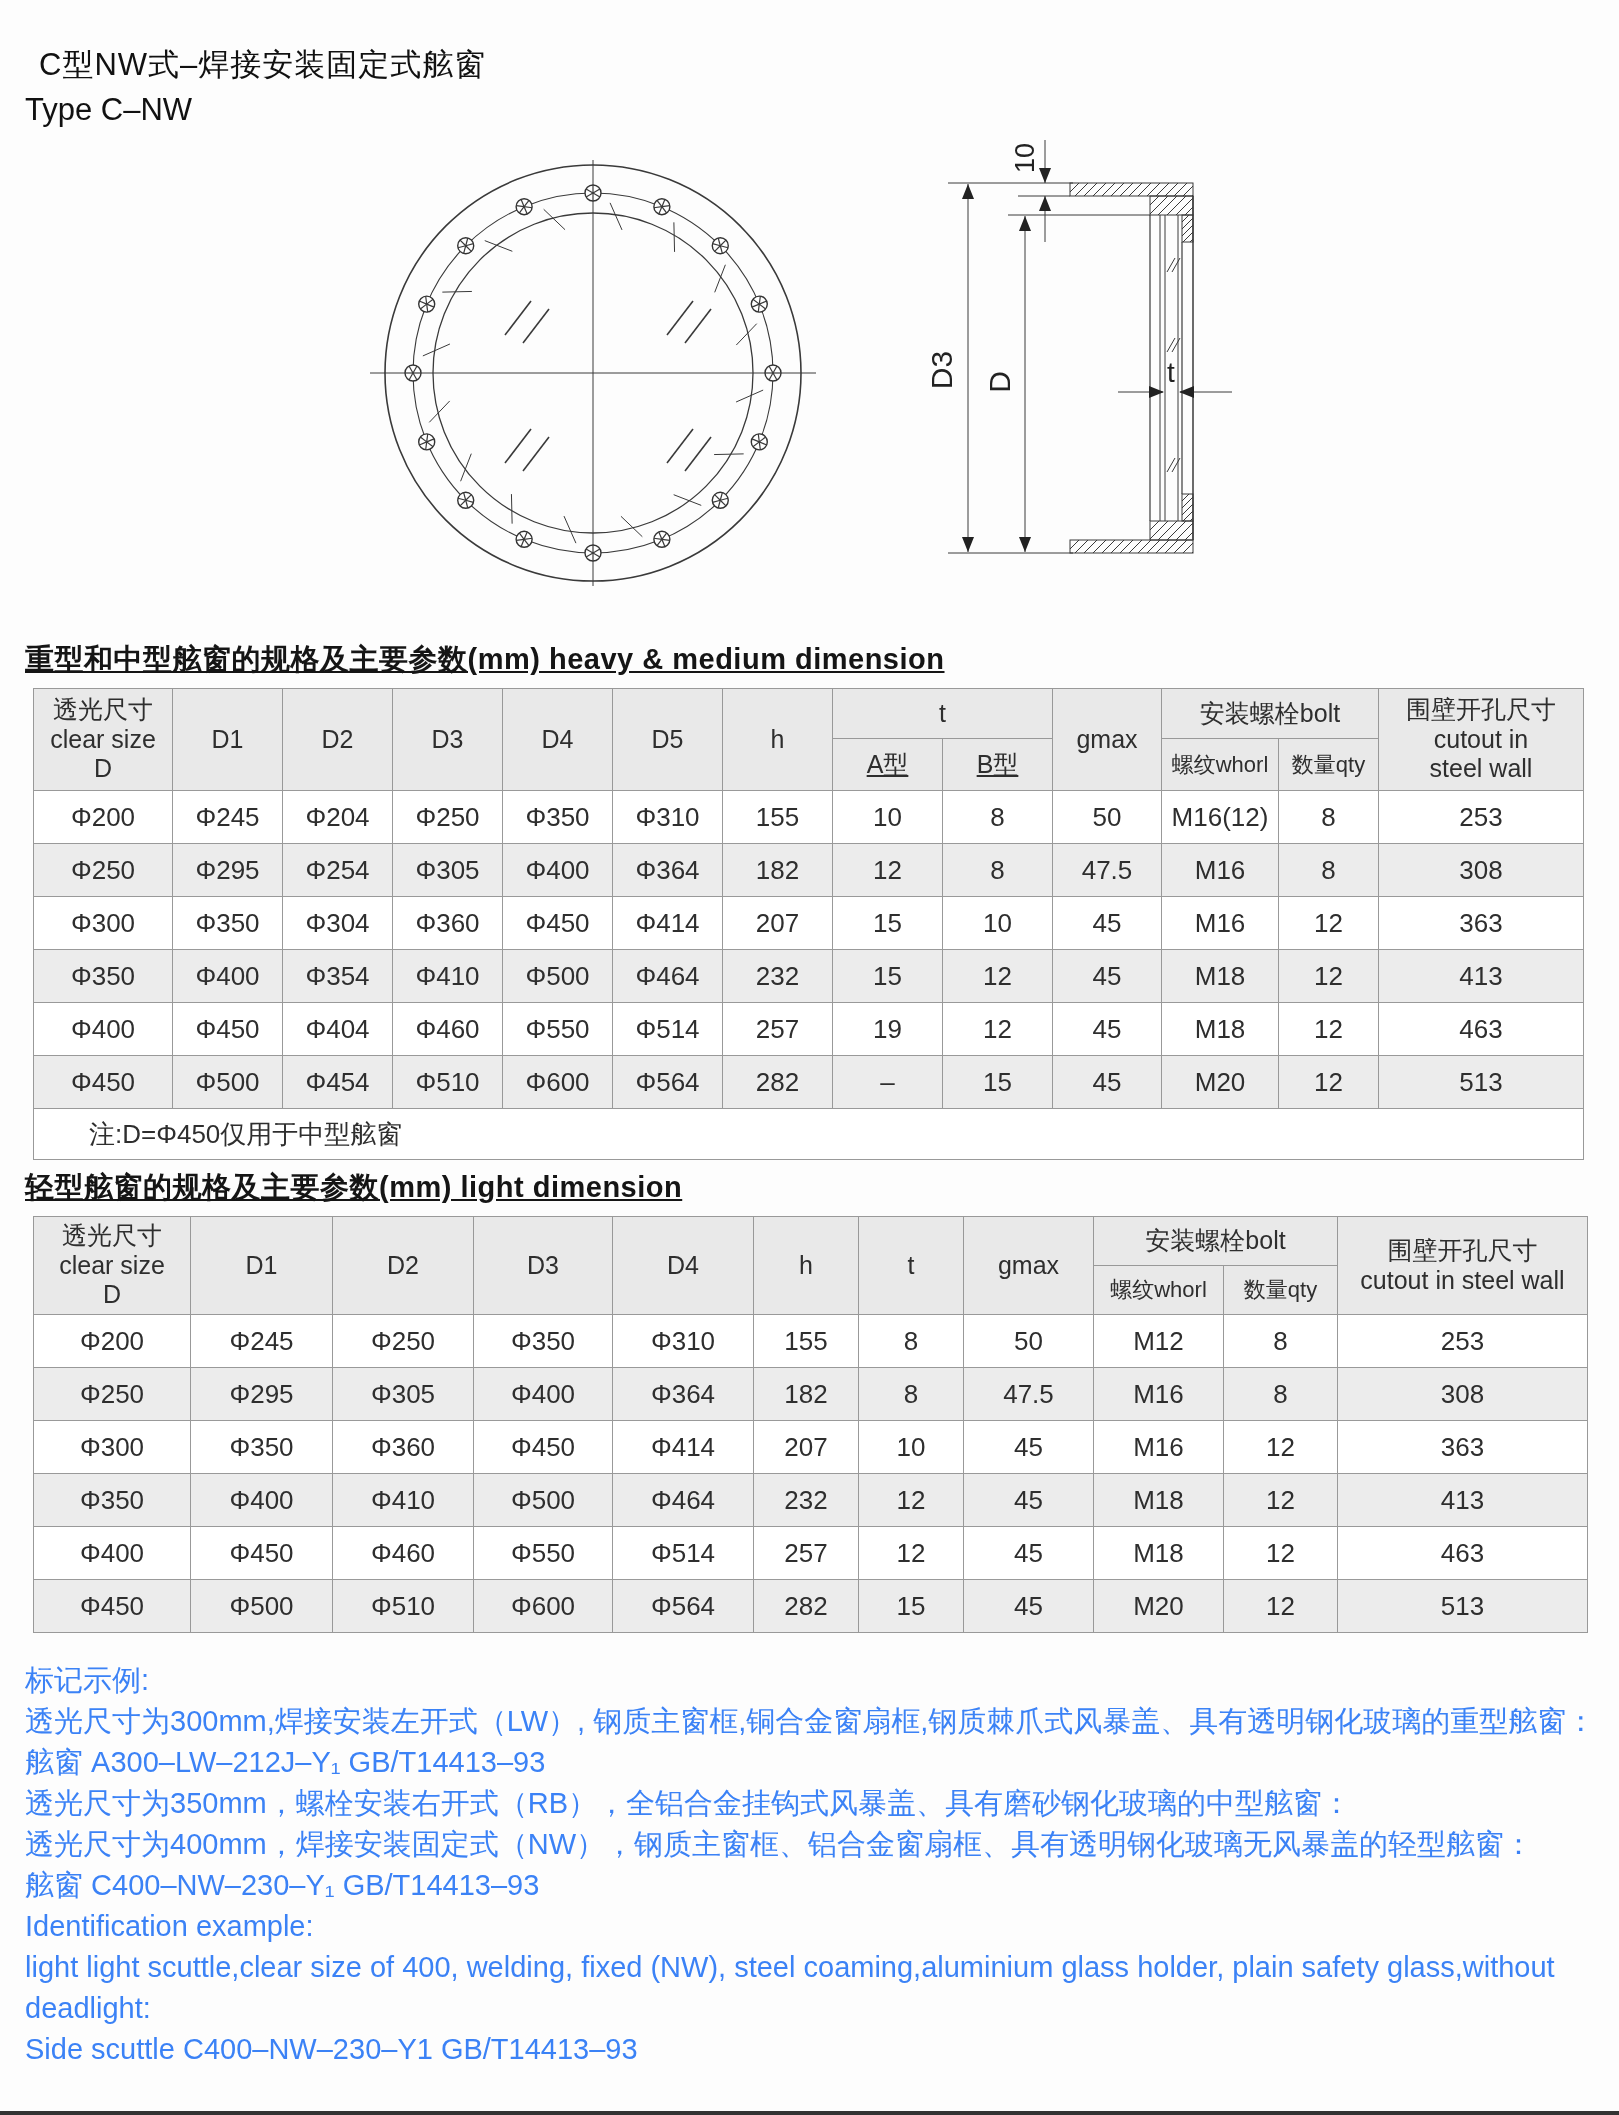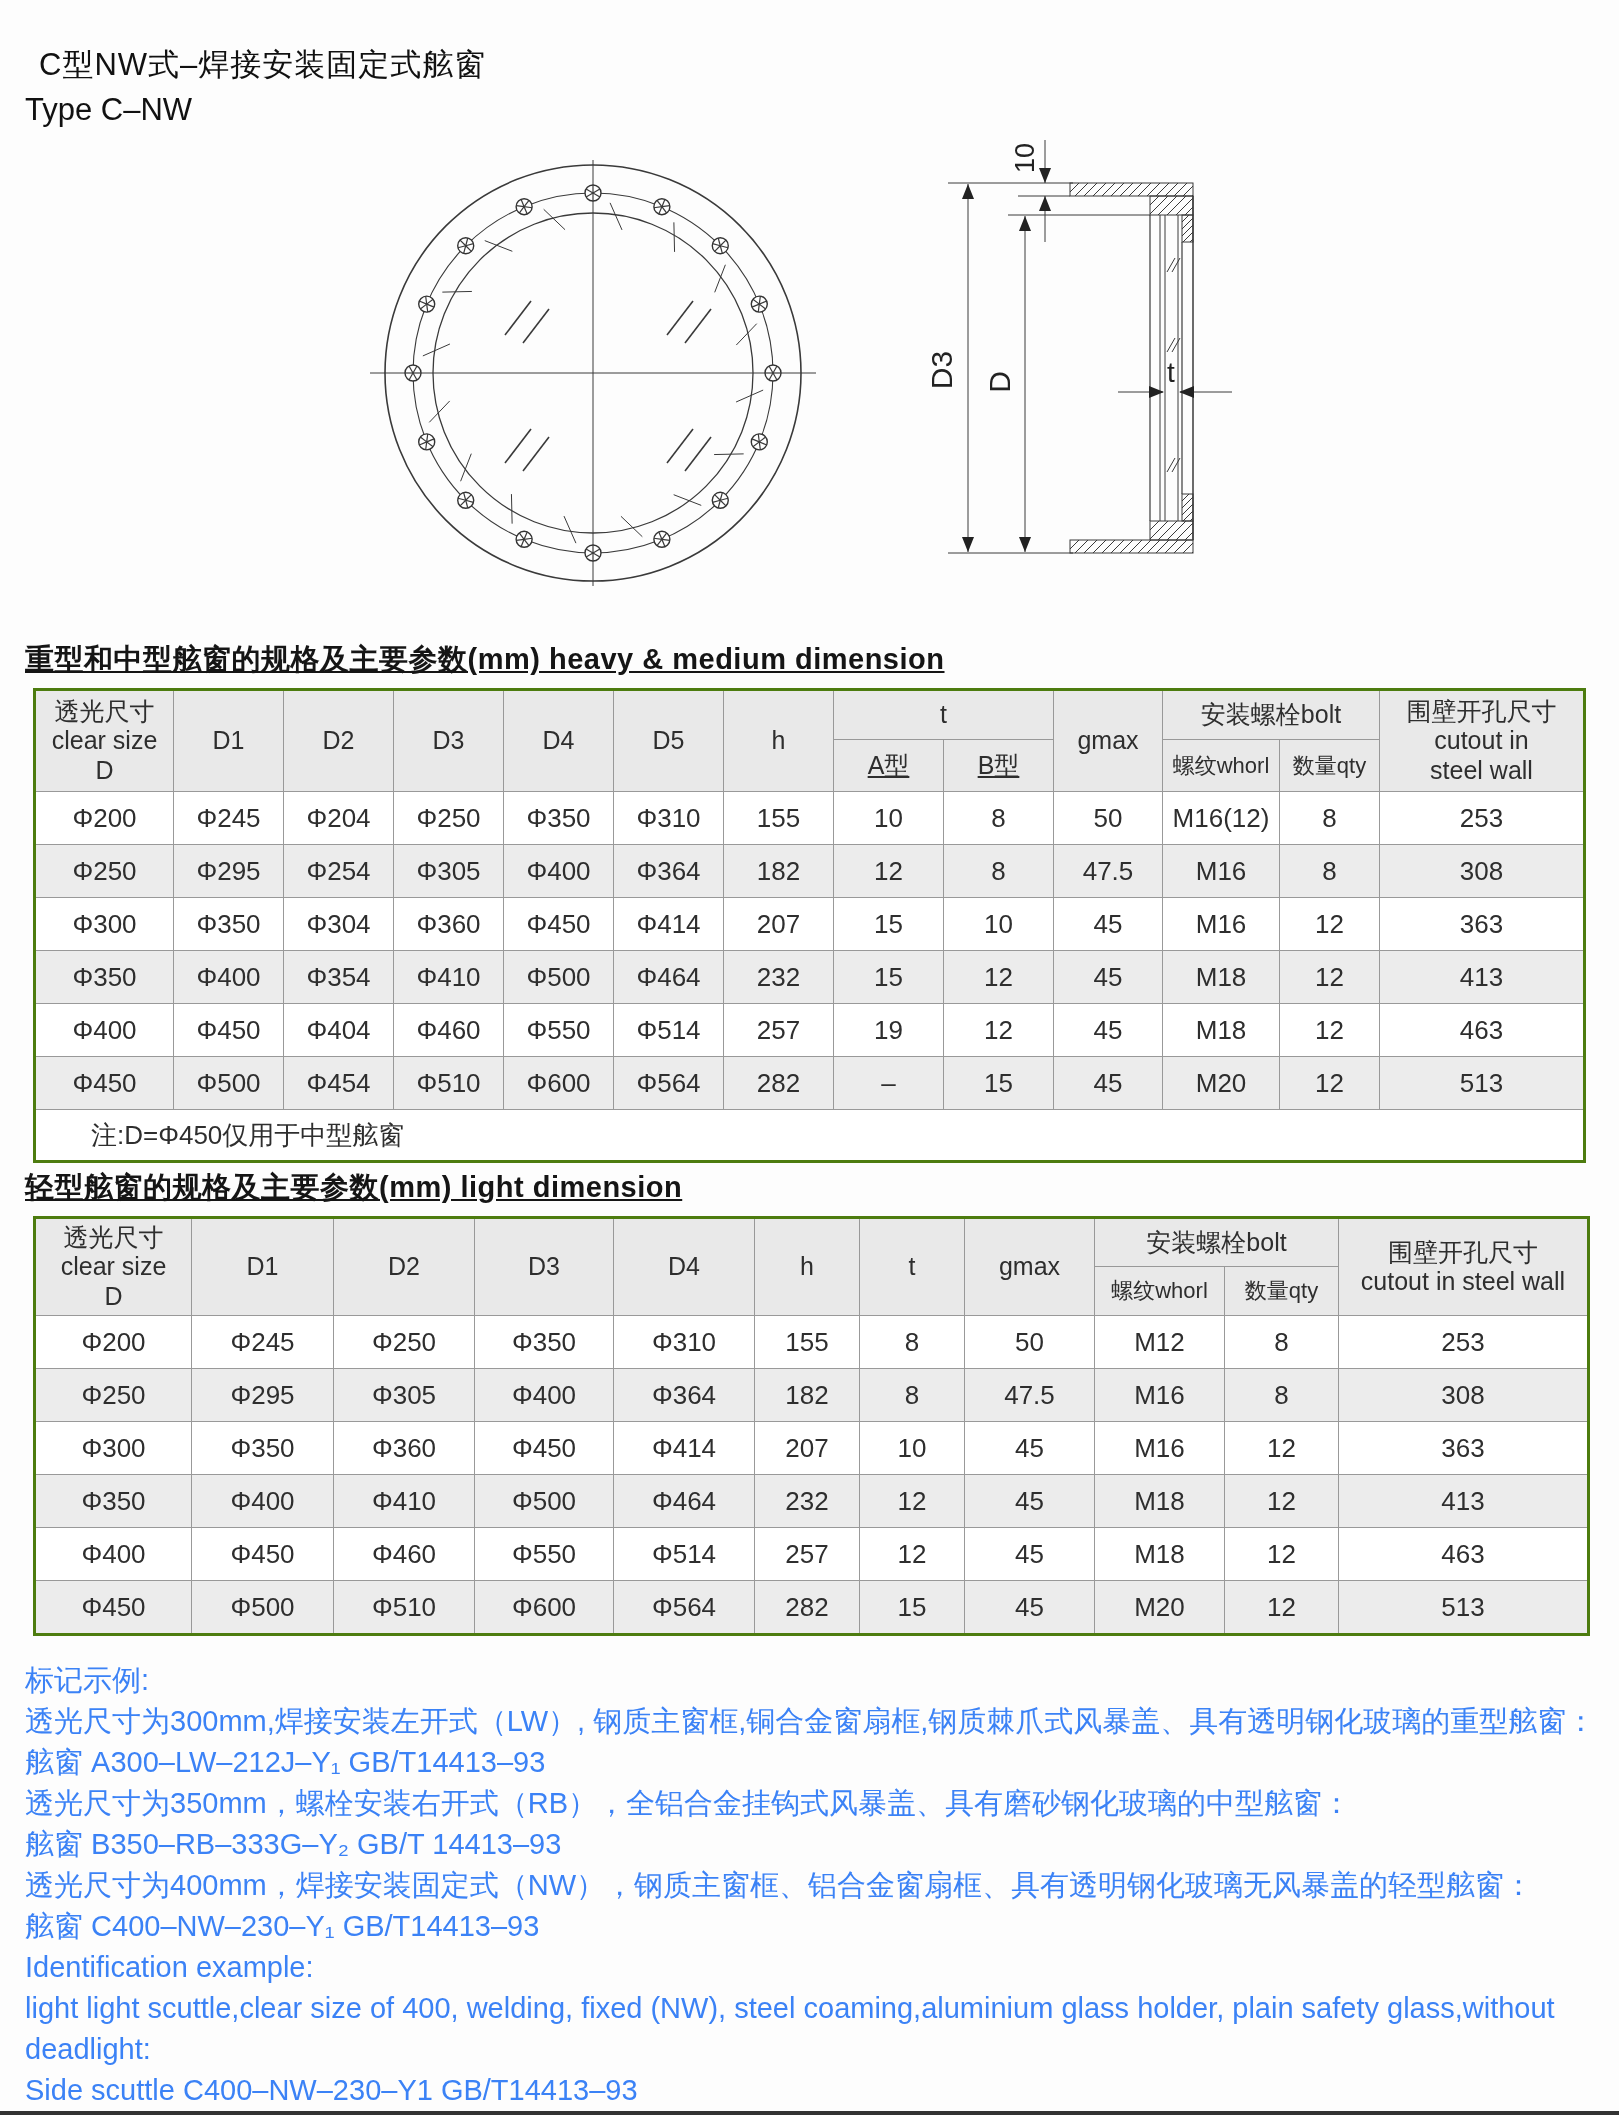--- a/index.html
+++ b/index.html
@@ -4,21 +4,21 @@
 <style>
   html,body{margin:0;padding:0;background:#e8e8e8;}
   .page{position:relative;width:1619px;height:2115px;background:#fdfdfd;overflow:hidden;
         font-family:"Liberation Sans",sans-serif;color:#1c1c1c;}
   .title{position:absolute;left:39px;top:44px;font-size:31px;letter-spacing:1px;color:#111;}
   .subtitle{position:absolute;left:25px;top:92px;font-size:31px;color:#111;}
   .caption{position:absolute;left:25px;font-size:29px;font-weight:bold;color:#151515;letter-spacing:0.5px;text-decoration:underline;}
   svg.draw{position:absolute;left:280px;top:120px;}
   svg text{font-family:"Liberation Sans",sans-serif;fill:#222;}
   table.spec{position:absolute;border-collapse:collapse;table-layout:fixed;
-             border:3px solid #4d7c0f;background:#14b8a6;}
+             border:1px solid #4d7c0f;background:#14b8a6;}
   table.spec th,table.spec td{border:1px solid #999;text-align:center;vertical-align:middle;
              color:#2e2e2e;padding:0;overflow:hidden;}
   table.spec th{font-weight:normal;background:#e9e9e9;font-size:25px;line-height:1.18;}
   table.spec th.small{font-size:22px;}
   table.spec th.u{text-decoration:underline;}
   table.spec td{font-size:26px;height:52px;background:#fff;}
   tbody[data-rows] tr:nth-child(even) td{background:#ececec;}
   tr.note-row td{text-align:left;padding-left:55px;font-size:26px;height:50px;background:#fff;}
   #t1{left:33px;top:688px;width:1550px;}
   #t2{left:33px;top:1216px;width:1554px;}
@@ -571,21 +571,20 @@
         </tr>
       </tbody>
   </table>
 
   <div class="examples">
     <div>标记示例:</div>
     <div>
         <div class="ex-line">透光尺寸为300mm,焊接安装左开式（LW）, 钢质主窗框,铜合金窗扇框,钢质棘爪式风暴盖、具有透明钢化玻璃的重型舷窗：</div>
         <div class="ex-line">舷窗 A300–LW–212J–Y₁ GB/T14413–93</div>
         <div class="ex-line">透光尺寸为350mm，螺栓安装右开式（RB），全铝合金挂钩式风暴盖、具有磨砂钢化玻璃的中型舷窗：</div>
-        <div class="ex-line">舷窗 B350–RB–333G–Y₂ GB/T 14413–93</div>
         <div class="ex-line">透光尺寸为400mm，焊接安装固定式（NW），钢质主窗框、铝合金窗扇框、具有透明钢化玻璃无风暴盖的轻型舷窗：</div>
         <div class="ex-line">舷窗 C400–NW–230–Y₁ GB/T14413–93</div>
       </div>
     <div>Identification example:</div>
     <div>
         <div class="ex-line">light light scuttle,clear size of 400, welding, fixed (NW), steel coaming,aluminium glass holder, plain safety glass,without</div>
         <div class="ex-line">deadlight:</div>
         <div class="ex-line">Side scuttle C400–NW–230–Y1 GB/T14413–93</div>
       </div>
   </div>

